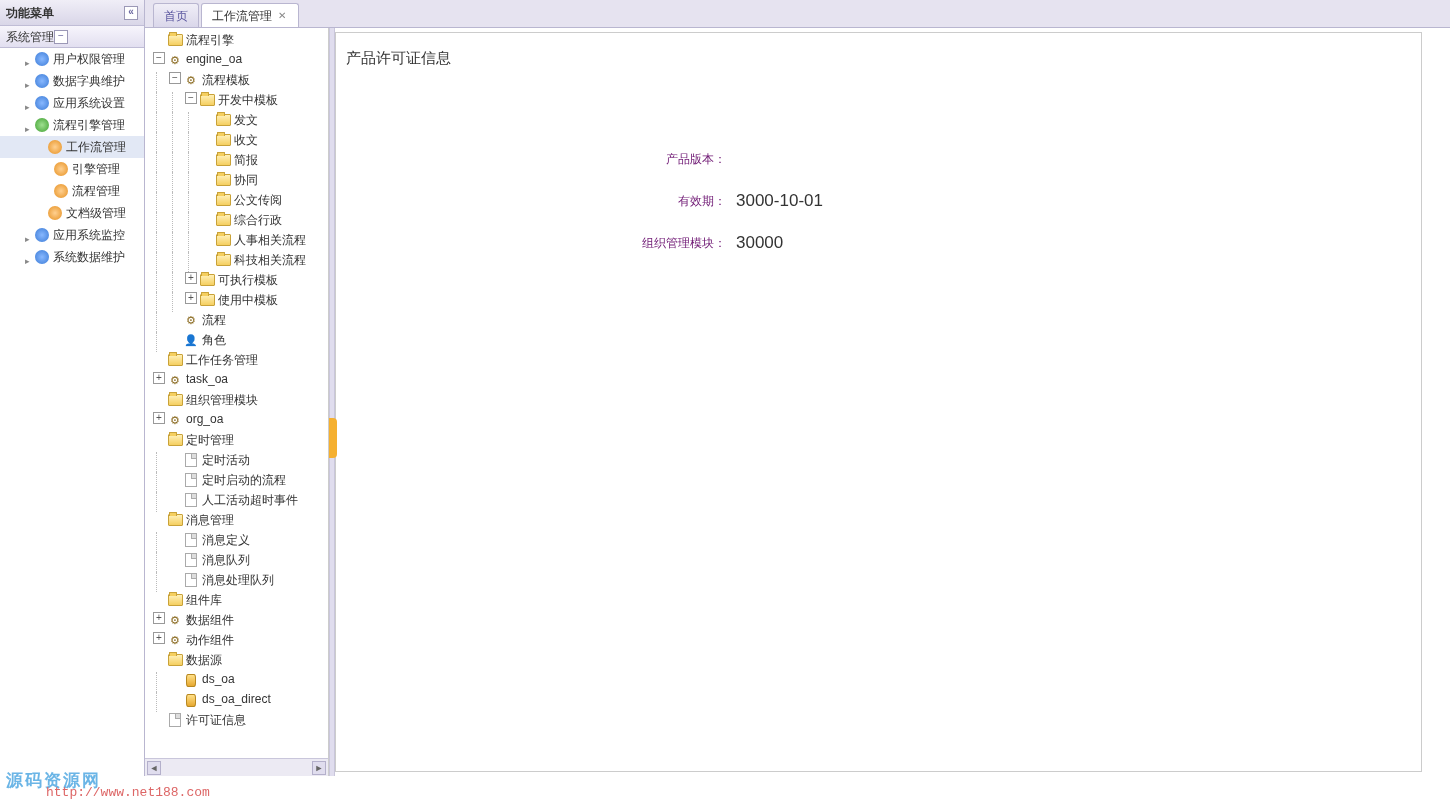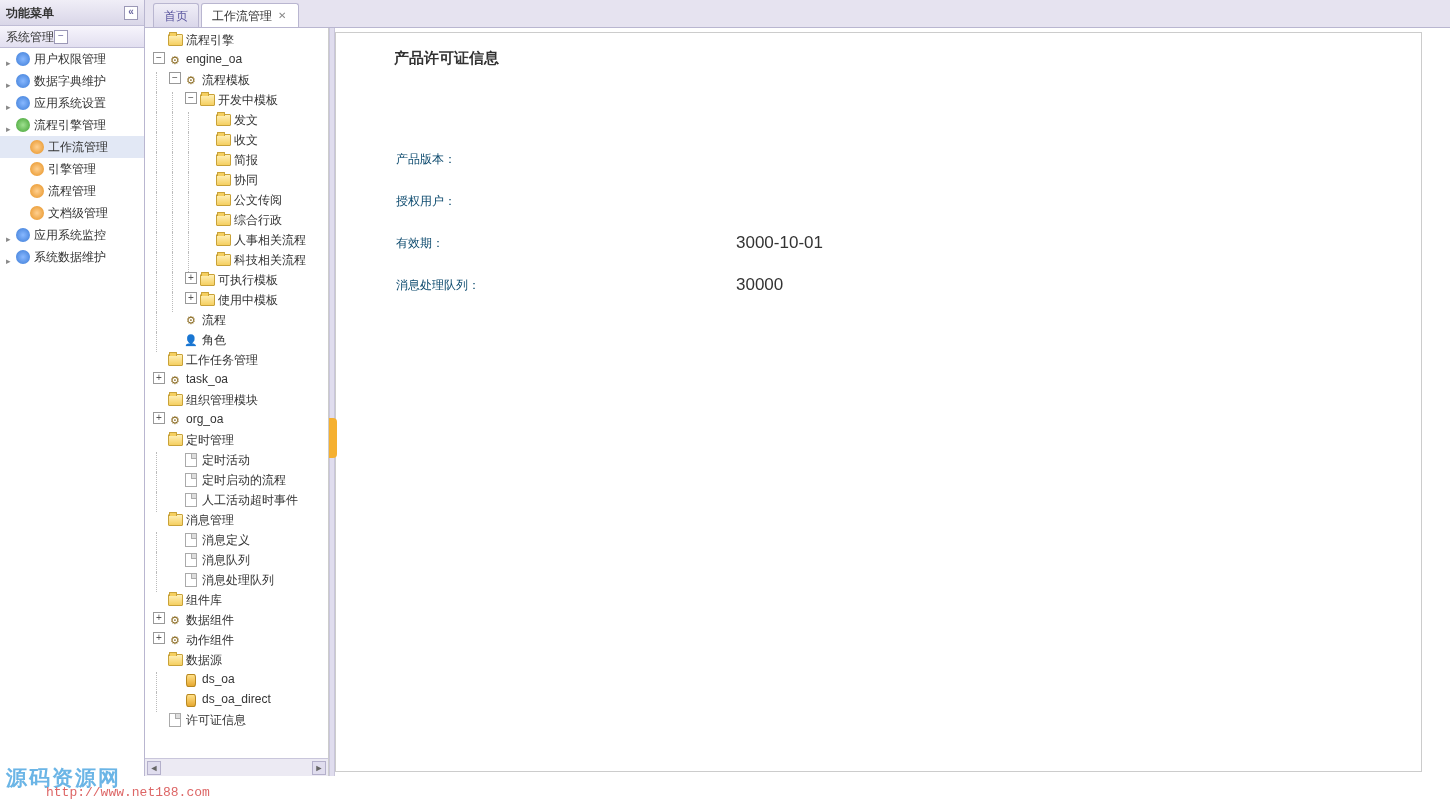--- a/index.html
+++ b/index.html
@@ -5,21 +5,21 @@
 * { box-sizing: border-box; margin: 0; padding: 0; }
 body { font-family: "Microsoft YaHei", Arial, sans-serif; font-size: 12px; color: #333; background: #fff; overflow: hidden; }
 .app { display: flex; height: 776px; width: 1450px; }
 
 
 .sidebar { width: 145px; background: #e6e3f0; border-right: 1px solid #b9b6d0; display: flex; flex-direction: column; }
 .sidebar-title { background: linear-gradient(#f0eef7,#d9d6e8); border-bottom: 1px solid #c0bdd6; height: 26px; line-height: 26px; padding: 0 6px; font-weight: bold; color: #333; display: flex; justify-content: space-between; align-items: center; }
 .collapse-btn { width: 14px; height: 14px; border: 1px solid #9b98b6; background: #fff; color: #6a67a0; font-size: 10px; line-height: 10px; text-align: center; cursor: pointer; }
 .accordion-hdr { background: linear-gradient(#f7f5fc,#e2dff0); border-bottom: 1px solid #c0bdd6; height: 22px; line-height: 22px; padding: 0 6px; display: flex; justify-content: flex-start; align-items: center; cursor: pointer; }
 .nav-body { flex: 1; background: #fff; overflow: auto; }
-.nav-item { display: flex; align-items: center; height: 22px; padding-left: 6px; cursor: pointer; }
+.nav-item { display: flex; align-items: center; height: 22px; padding-left: 6px; cursor: pointer; justify-content: center; }
 .nav-item.sub { padding-left: 30px; }
 .nav-item.active { background: #e2e8f5; }
 .nav-arrow { width: 8px; height: 8px; display: inline-block; margin-right: 2px; }
 .nav-arrow::before { content: "▸"; color: #888; font-size: 9px; }
 .nav-icon { width: 14px; height: 14px; border-radius: 50%; margin-right: 4px; display: inline-flex; align-items: center; justify-content: center; font-size: 9px; color: #fff; }
 .ic-blue { background: radial-gradient(#88b8ff,#3b7bd6); }
 .ic-green { background: radial-gradient(#9fe090,#3fa030); }
 .ic-orange { background: radial-gradient(#ffd090,#e69020); }
 
 
@@ -48,31 +48,31 @@
 .file { background: #fff; border: 1px solid #aaa; width: 12px; height: 14px; position: relative; }
 .file::before { content:""; position:absolute; top:0; right:0; width:4px; height:4px; background:#ddd; border-left:1px solid #aaa; border-bottom:1px solid #aaa; }
 .gear { color: #8a6a20; }
 .db { width: 10px; height: 13px; background: linear-gradient(#ffe088,#e6a830); border: 1px solid #b88820; border-radius: 2px/4px; }
 .usr { color: #8a4a10; }
 
 .splitter { width: 6px; background: #e0ddee; border-left: 1px solid #c9c6db; border-right: 1px solid #c9c6db; position: relative; cursor: col-resize; }
 .splitter::after { content:""; position:absolute; left:-1px; top: 390px; width:8px; height:40px; background:#f5b030; border-radius: 0 4px 4px 0; }
 
 .content { flex: 1; background: #fff; border: 1px solid #ccc; margin: 4px 28px 4px 0; overflow: auto; }
-.content-title { font-size: 15px; font-weight: bold; padding: 16px 10px 10px 10px; margin-left: 48px; }
+.content-title { font-size: 15px; font-weight: normal; padding: 16px 10px 10px 10px; }
 .info-table { margin: 60px 0 0 60px; }
 .info-row { display: flex; align-items: center; height: 42px; }
-.info-label { width: 340px; color: #0c4a6e; font-size: 12px; padding-right: 10px; }
+.info-label { width: 340px; text-align: right; color: #701a75; font-size: 12px; padding-right: 10px; }
 .info-value { color: #333; font-size: 17px; }
 
 
 .hscroll { position: absolute; bottom: 0; left: 0; right: 0; height: 18px; background: #eceaf3; border-top: 1px solid #c9c6db; display: flex; align-items: center; justify-content: space-between; padding: 0 2px; }
 .hsbtn { width: 14px; height: 14px; background: #e0ddee; border: 1px solid #b4b0cb; font-size: 9px; line-height: 12px; text-align: center; color: #666; }
 
-.watermark { position: absolute; left: 6px; bottom: 8px; font-size: 21px; font-family: "SimSun", serif; color: #6bb5e6; font-weight: bold; letter-spacing: 2px; pointer-events: none; margin-top: 12px; }
+.watermark { position: absolute; left: 6px; bottom: 8px; font-size: 17px; font-family: "SimSun", serif; color: #6bb5e6; font-weight: bold; letter-spacing: 2px; pointer-events: none; margin-top: 12px; }
 .watermark-url { position: absolute; left: 46px; bottom: 0px; font-size: 13px; color: #d66; font-family: Liberation Mono, monospace; }
 </style>
 </head>
 <body>
 
 <div class="app">
 
   <div class="sidebar">
     <div class="sidebar-title">
       <span>功能菜单</span>
@@ -459,29 +459,25 @@
       </div>
       <div class="splitter"></div>
       <div class="content">
         <div class="content-title">产品许可证信息</div>
         <div class="info-table" id="info-table">
             <div class="info-row">
               <div class="info-label">产品版本：</div>
               <div class="info-value"></div>
             </div>
             <div class="info-row">
-              <div class="info-label">授权用户：</div>
-              <div class="info-value"></div>
-            </div>
-            <div class="info-row">
               <div class="info-label">有效期：</div>
               <div class="info-value">3000-10-01</div>
             </div>
             <div class="info-row">
-              <div class="info-label">消息处理队列：</div>
+              <div class="info-label">组织管理模块：</div>
               <div class="info-value">30000</div>
             </div>
           </div>
       </div>
     </div>
   </div>
 
 </div>
 
 <div class="watermark">源码资源网</div>

